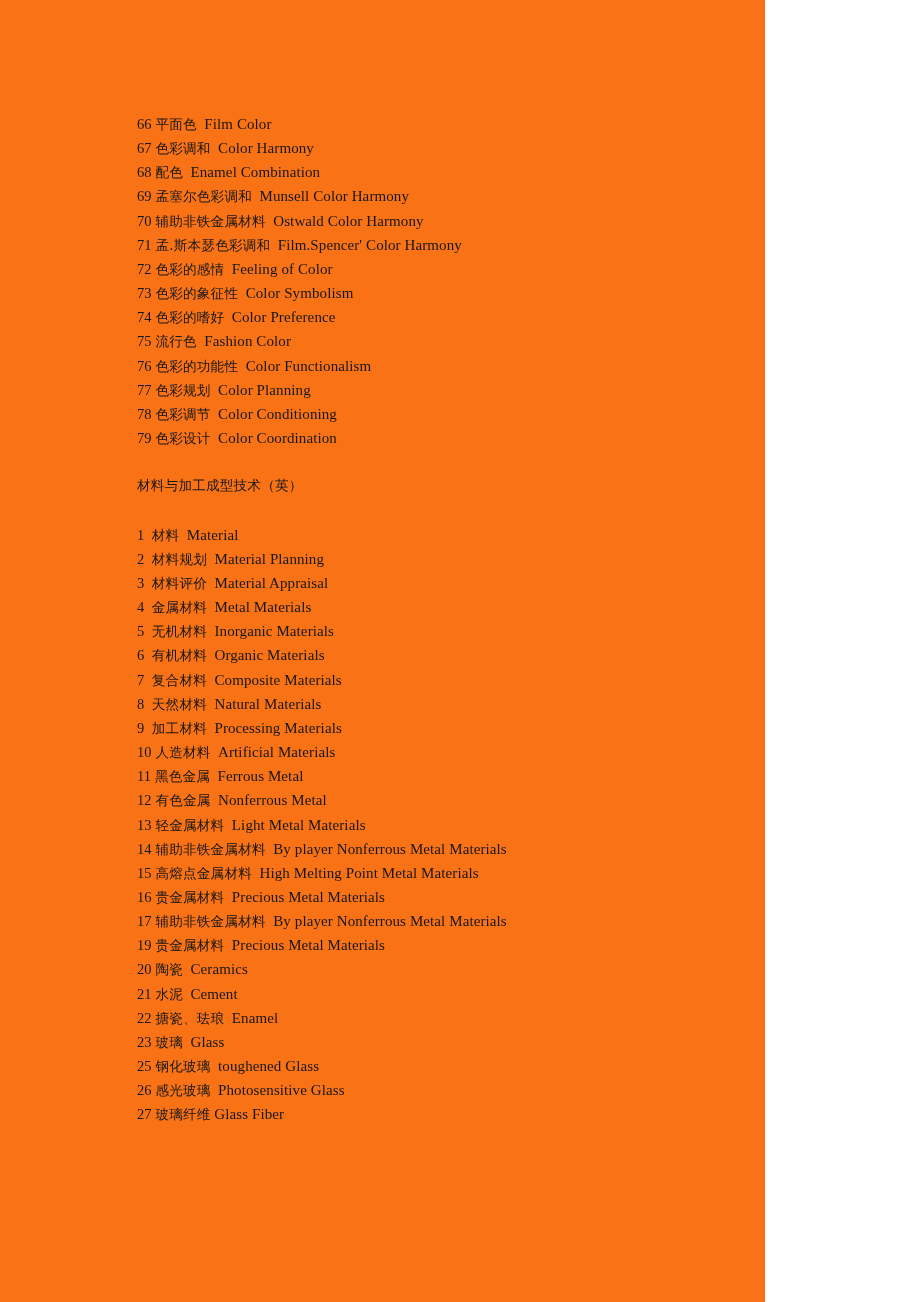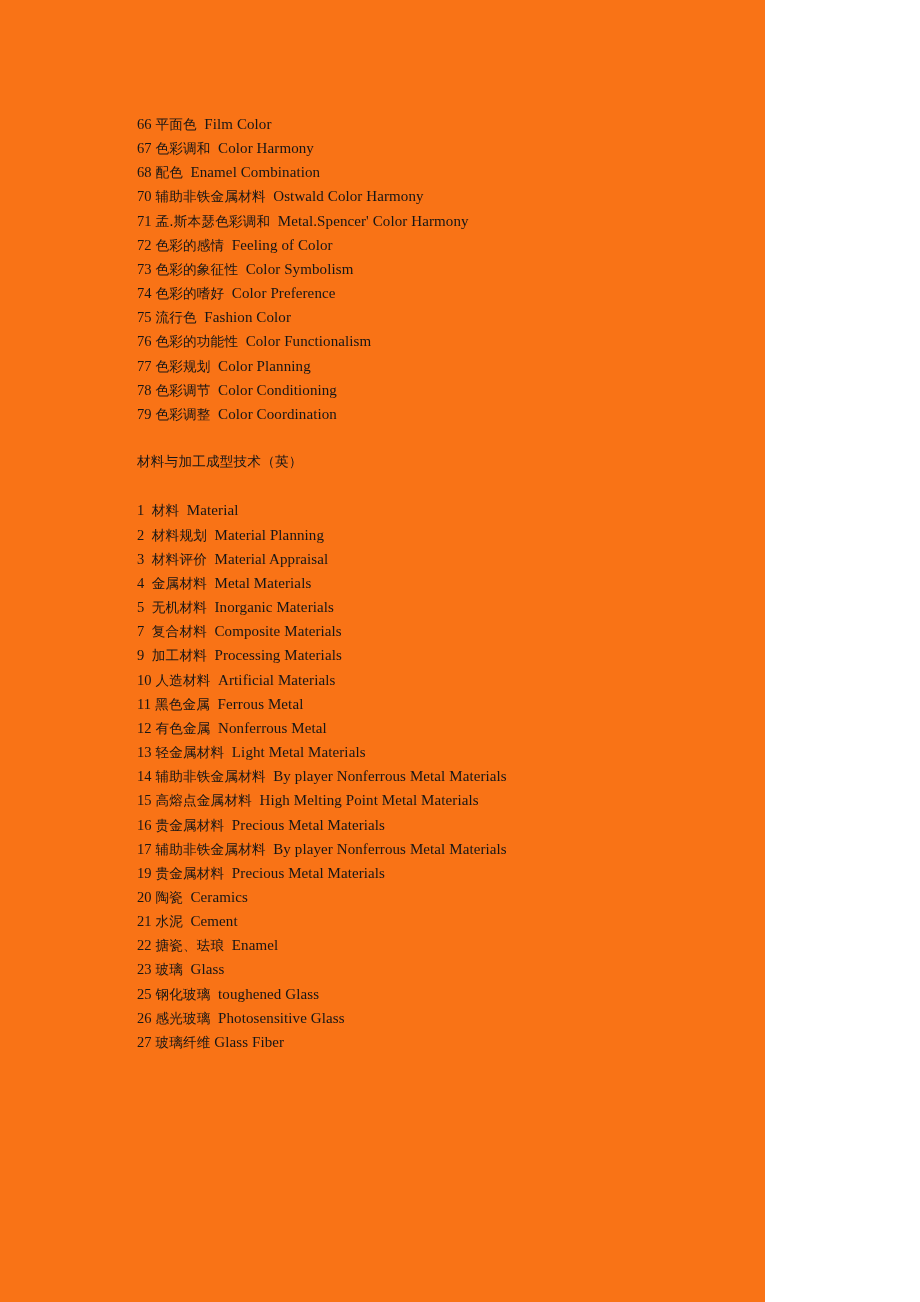--- a/index.html
+++ b/index.html
@@ -63,41 +63,44 @@
 </head>
 <body>
 
 <div class="page">
   <div class="content">
     <div id="render-root">
         <div class="list-block">
           <div class="doc-line"><span class="num">66</span><span>&nbsp;</span><span class="cn">平面色</span><span>&nbsp;&nbsp;</span><span class="en">Film Color</span></div>
           <div class="doc-line"><span class="num">67</span><span>&nbsp;</span><span class="cn">色彩调和</span><span>&nbsp;&nbsp;</span><span class="en">Color Harmony</span></div>
           <div class="doc-line"><span class="num">68</span><span>&nbsp;</span><span class="cn">配色</span><span>&nbsp;&nbsp;</span><span class="en">Enamel Combination</span></div>
+          <div class="doc-line"><span class="num">69</span><span>&nbsp;</span><span class="cn">孟塞尔色彩调和</span><span>&nbsp;&nbsp;</span><span class="en">Munsell Color Harmony</span></div>
           <div class="doc-line"><span class="num">70</span><span>&nbsp;</span><span class="cn">辅助非铁金属材料</span><span>&nbsp;&nbsp;</span><span class="en">Ostwald Color Harmony</span></div>
-          <div class="doc-line"><span class="num">71</span><span>&nbsp;</span><span class="cn">孟.斯本瑟色彩调和</span><span>&nbsp;&nbsp;</span><span class="en">Metal.Spencer' Color Harmony</span></div>
+          <div class="doc-line"><span class="num">71</span><span>&nbsp;</span><span class="cn">孟.斯本瑟色彩调和</span><span>&nbsp;&nbsp;</span><span class="en">Film.Spencer' Color Harmony</span></div>
           <div class="doc-line"><span class="num">72</span><span>&nbsp;</span><span class="cn">色彩的感情</span><span>&nbsp;&nbsp;</span><span class="en">Feeling of Color</span></div>
           <div class="doc-line"><span class="num">73</span><span>&nbsp;</span><span class="cn">色彩的象征性</span><span>&nbsp;&nbsp;</span><span class="en">Color Symbolism</span></div>
           <div class="doc-line"><span class="num">74</span><span>&nbsp;</span><span class="cn">色彩的嗜好</span><span>&nbsp;&nbsp;</span><span class="en">Color Preference</span></div>
           <div class="doc-line"><span class="num">75</span><span>&nbsp;</span><span class="cn">流行色</span><span>&nbsp;&nbsp;</span><span class="en">Fashion Color</span></div>
           <div class="doc-line"><span class="num">76</span><span>&nbsp;</span><span class="cn">色彩的功能性</span><span>&nbsp;&nbsp;</span><span class="en">Color Functionalism</span></div>
           <div class="doc-line"><span class="num">77</span><span>&nbsp;</span><span class="cn">色彩规划</span><span>&nbsp;&nbsp;</span><span class="en">Color Planning</span></div>
           <div class="doc-line"><span class="num">78</span><span>&nbsp;</span><span class="cn">色彩调节</span><span>&nbsp;&nbsp;</span><span class="en">Color Conditioning</span></div>
-          <div class="doc-line"><span class="num">79</span><span>&nbsp;</span><span class="cn">色彩调整</span><span>&nbsp;&nbsp;</span><span class="en">Color Coordination</span></div>
+          <div class="doc-line"><span class="num">79</span><span>&nbsp;</span><span class="cn">色彩设计</span><span>&nbsp;&nbsp;</span><span class="en">Color Coordination</span></div>
         </div>
         <div class="spacer-line">&nbsp;</div>
         <div class="section-heading">材料与加工成型技术（英）</div>
         <div class="spacer-line">&nbsp;</div>
         <div class="list-block">
           <div class="doc-line"><span class="num">1</span><span>&nbsp;&nbsp;</span><span class="cn">材料</span><span>&nbsp;&nbsp;</span><span class="en">Material</span></div>
           <div class="doc-line"><span class="num">2</span><span>&nbsp;&nbsp;</span><span class="cn">材料规划</span><span>&nbsp;&nbsp;</span><span class="en">Material Planning</span></div>
           <div class="doc-line"><span class="num">3</span><span>&nbsp;&nbsp;</span><span class="cn">材料评价</span><span>&nbsp;&nbsp;</span><span class="en">Material Appraisal</span></div>
           <div class="doc-line"><span class="num">4</span><span>&nbsp;&nbsp;</span><span class="cn">金属材料</span><span>&nbsp;&nbsp;</span><span class="en">Metal Materials</span></div>
           <div class="doc-line"><span class="num">5</span><span>&nbsp;&nbsp;</span><span class="cn">无机材料</span><span>&nbsp;&nbsp;</span><span class="en">Inorganic Materials</span></div>
+          <div class="doc-line"><span class="num">6</span><span>&nbsp;&nbsp;</span><span class="cn">有机材料</span><span>&nbsp;&nbsp;</span><span class="en">Organic Materials</span></div>
           <div class="doc-line"><span class="num">7</span><span>&nbsp;&nbsp;</span><span class="cn">复合材料</span><span>&nbsp;&nbsp;</span><span class="en">Composite Materials</span></div>
+          <div class="doc-line"><span class="num">8</span><span>&nbsp;&nbsp;</span><span class="cn">天然材料</span><span>&nbsp;&nbsp;</span><span class="en">Natural Materials</span></div>
           <div class="doc-line"><span class="num">9</span><span>&nbsp;&nbsp;</span><span class="cn">加工材料</span><span>&nbsp;&nbsp;</span><span class="en">Processing Materials</span></div>
           <div class="doc-line"><span class="num">10</span><span>&nbsp;</span><span class="cn">人造材料</span><span>&nbsp;&nbsp;</span><span class="en">Artificial Materials</span></div>
           <div class="doc-line"><span class="num">11</span><span>&nbsp;</span><span class="cn">黑色金属</span><span>&nbsp;&nbsp;</span><span class="en">Ferrous Metal</span></div>
           <div class="doc-line"><span class="num">12</span><span>&nbsp;</span><span class="cn">有色金属</span><span>&nbsp;&nbsp;</span><span class="en">Nonferrous Metal</span></div>
           <div class="doc-line"><span class="num">13</span><span>&nbsp;</span><span class="cn">轻金属材料</span><span>&nbsp;&nbsp;</span><span class="en">Light Metal Materials</span></div>
           <div class="doc-line"><span class="num">14</span><span>&nbsp;</span><span class="cn">辅助非铁金属材料</span><span>&nbsp;&nbsp;</span><span class="en">By player Nonferrous Metal Materials</span></div>
           <div class="doc-line"><span class="num">15</span><span>&nbsp;</span><span class="cn">高熔点金属材料</span><span>&nbsp;&nbsp;</span><span class="en">High Melting Point Metal Materials</span></div>
           <div class="doc-line"><span class="num">16</span><span>&nbsp;</span><span class="cn">贵金属材料</span><span>&nbsp;&nbsp;</span><span class="en">Precious Metal Materials</span></div>
           <div class="doc-line"><span class="num">17</span><span>&nbsp;</span><span class="cn">辅助非铁金属材料</span><span>&nbsp;&nbsp;</span><span class="en">By player Nonferrous Metal Materials</span></div>
           <div class="doc-line"><span class="num">19</span><span>&nbsp;</span><span class="cn">贵金属材料</span><span>&nbsp;&nbsp;</span><span class="en">Precious Metal Materials</span></div>

